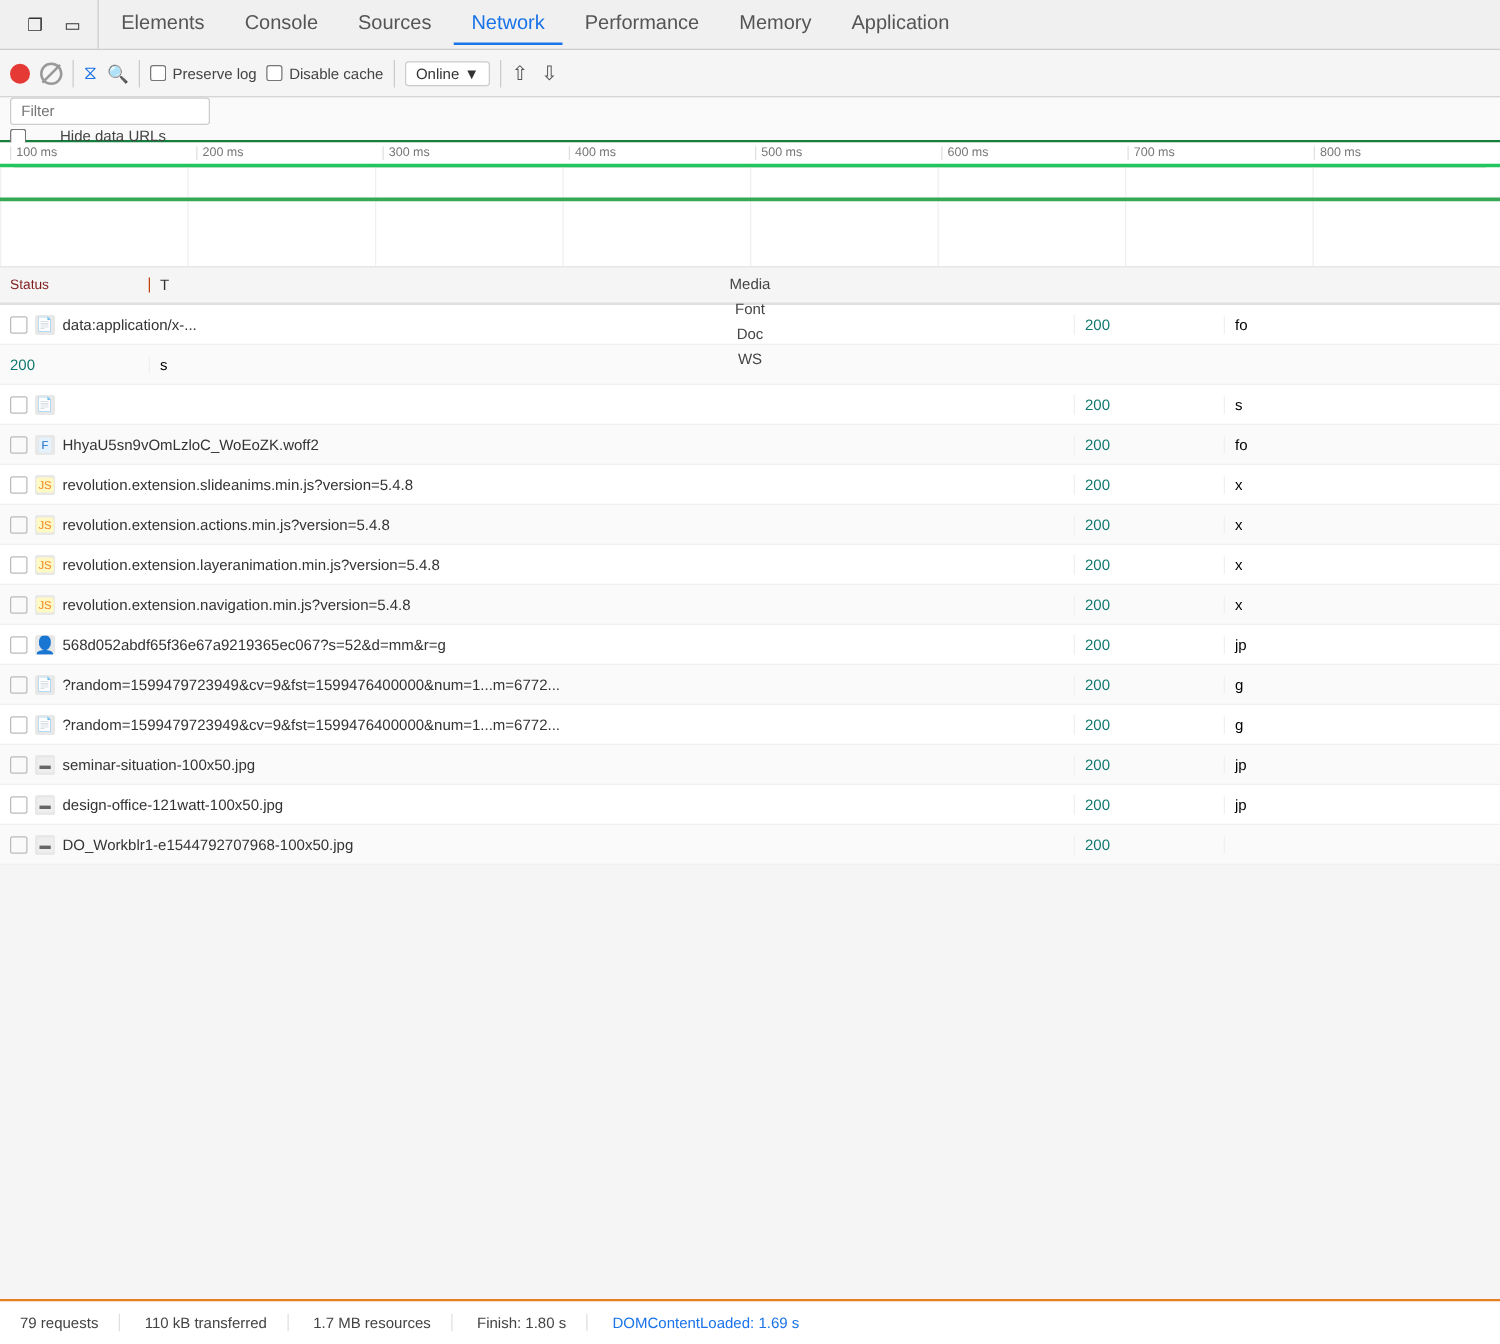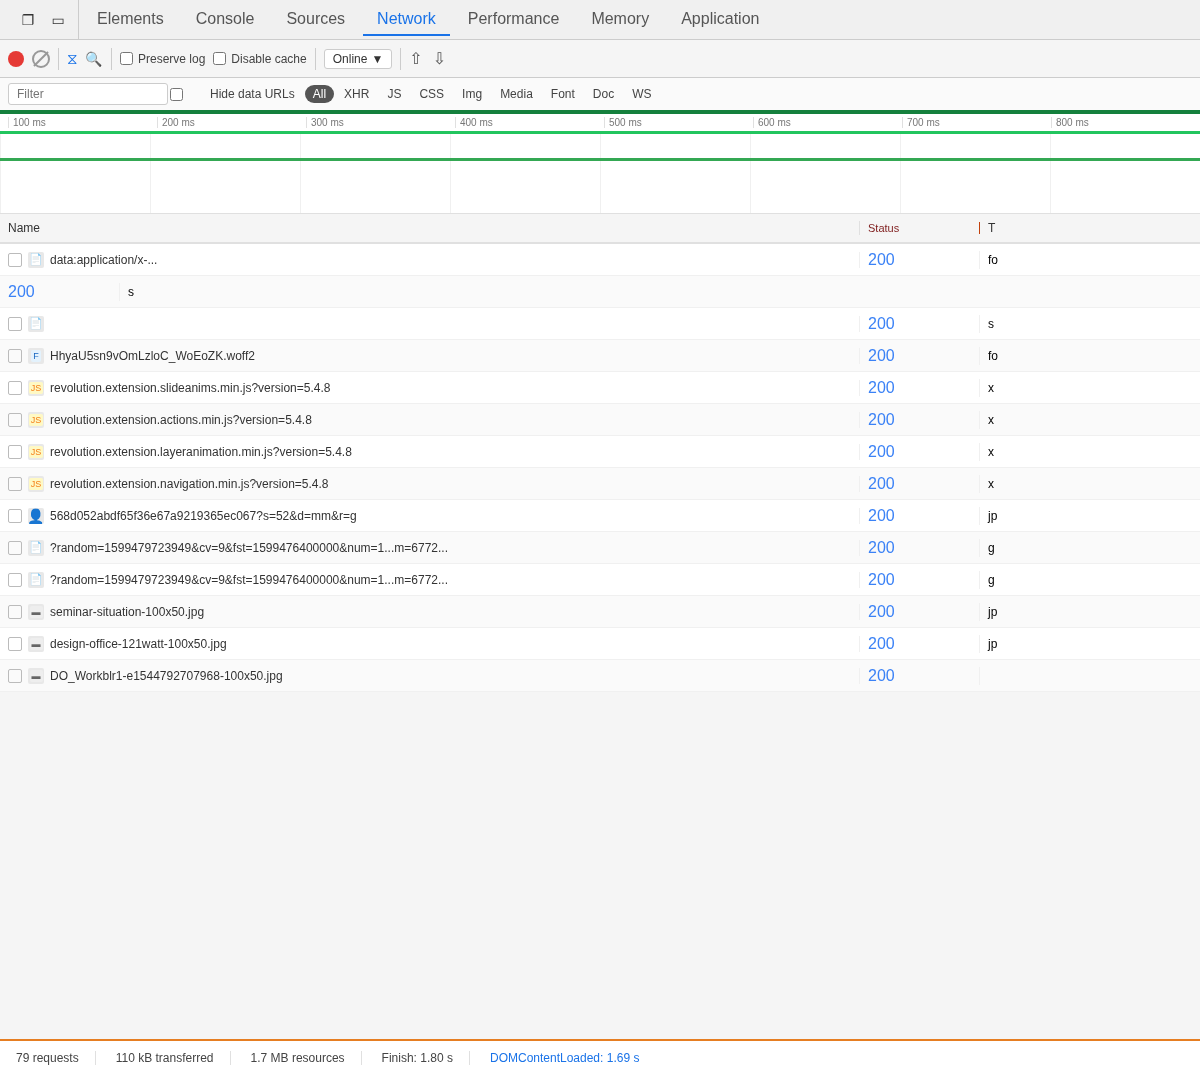--- a/index.html
+++ b/index.html
@@ -136,26 +136,26 @@
     }
     .arrow-icon {
       font-size: 16px;
       color: #555;
       cursor: pointer;
     }
 
     
     .filter-type-bar {
       display: flex;
-      align-items: center;
       background: #fafafa;
-      border-bottom: 4px solid #15803d;
+      border-bottom: 2px solid #15803d;
       height: 36px;
       padding: 0 8px;
       gap: 2px;
+      flex-direction: column;
     }
     .filter-input {
       border: 1px solid #ccc;
       border-radius: 3px;
       padding: 3px 8px;
       font-size: 12px;
       width: 160px;
       outline: none;
       background: white;
     }
@@ -279,22 +279,22 @@
       text-overflow: ellipsis;
       white-space: nowrap;
       border-right: 1px solid #f0f0f0;
       display: flex;
       align-items: center;
       gap: 6px;
     }
     .td-status {
       width: 120px;
       padding: 0 8px;
-      font-size: 16px;
-      color: #3b82f6;
+      font-size: 12px;
+      color: #0f766e;
       border-right: 1px solid #f0f0f0;
     }
     .td-type {
       flex: 1;
       padding: 0 8px;
       font-size: 12px;
       color: #000000;
       overflow: hidden;
       text-overflow: ellipsis;
       white-space: nowrap;
@@ -426,21 +426,20 @@
     <div class="timeline-col"></div>
     <div class="timeline-col"></div>
     <div class="timeline-col"></div>
     <div class="timeline-col"></div>
     <div class="timeline-col"></div>
   </div>
   <div class="timeline-green-line"></div>
 </div>
 
 <div class="table-header">
-  <div class="th-name">Name</div>
   <div class="th-status">Status</div>
   <div class="th-type">T</div>
 </div>
 
 <div class="table-body" id="table-body">
 <div class="table-row">
       <div class="td-name">
         <div class="row-checkbox"></div>
         <div class="row-icon">
           <span style="color:#888;">📄</span>

